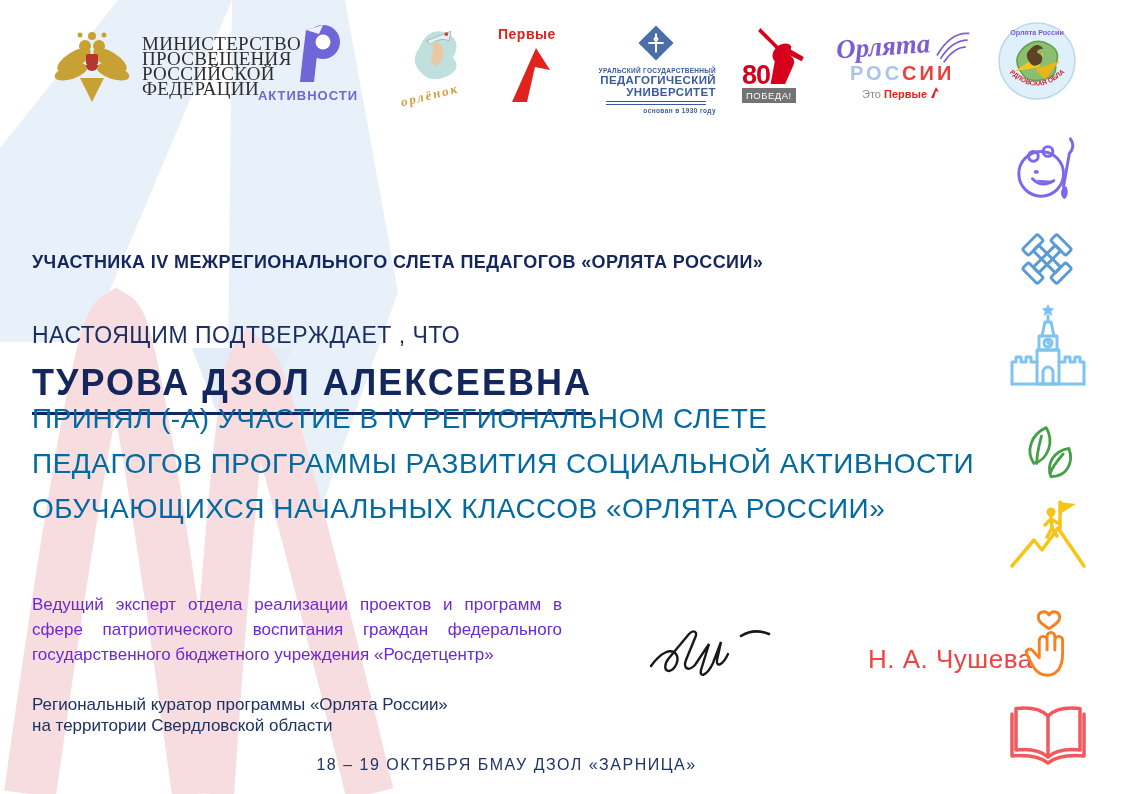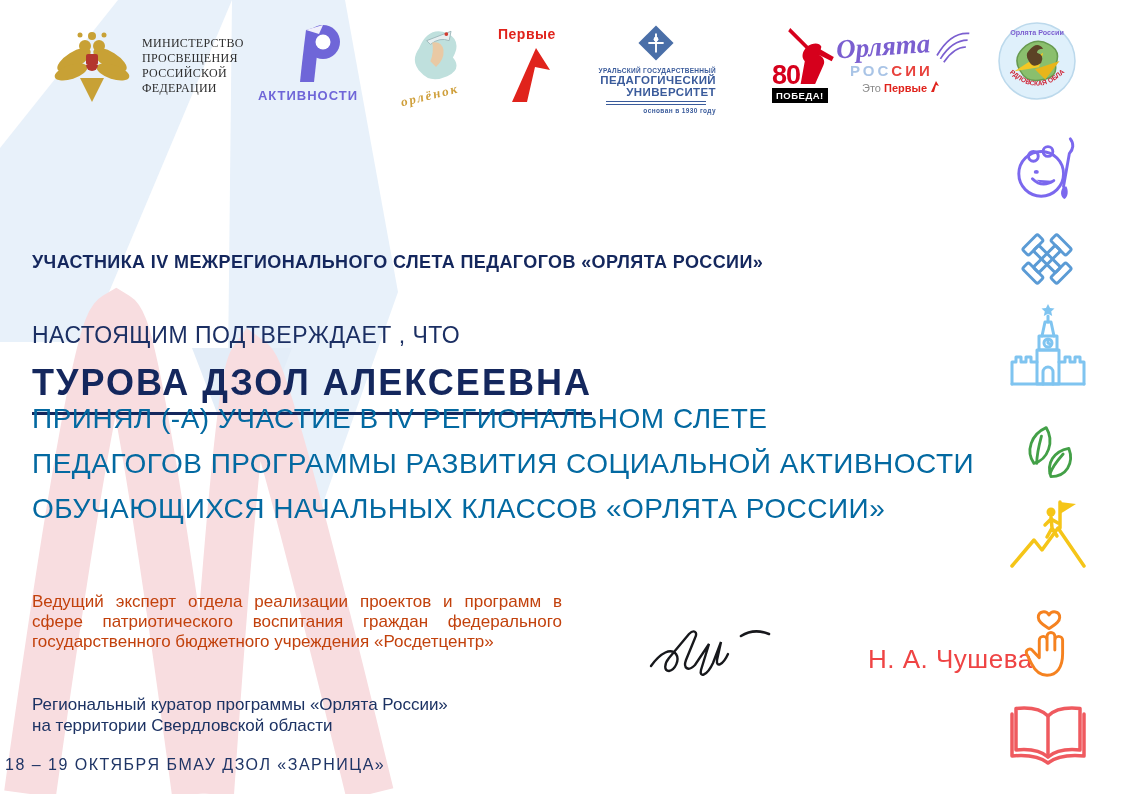--- a/index.html
+++ b/index.html
@@ -2,59 +2,59 @@
 <html><head>
 <meta charset="utf-8">
 <style>
   html,body{margin:0;padding:0;background:#fff;}
   .page{position:relative;width:1123px;height:794px;overflow:hidden;background:#fff;
         font-family:"Liberation Sans",sans-serif;color:#16295e;}
   .bg{position:absolute;left:0;top:0;z-index:0;}
   .abs{position:absolute;z-index:2;}
 
   
-  .ministry-text{font-family:"Liberation Serif",serif;font-size:12px;line-height:15px;
+  .ministry-text{font-family:"Liberation Serif",serif;font-size:19px;line-height:15px;
                  color:#2e2e2e;letter-spacing:.3px;}
   .rdc-label{width:136px;text-align:center;font-size:13px;font-weight:700;
              letter-spacing:1px;color:#6f66d8;}
   .orl-script{font-family:"Liberation Serif",serif;font-style:italic;font-weight:700;
               font-size:13px;letter-spacing:2px;color:#cf9f3a;transform:rotate(-14deg);}
   .pervye-label{font-size:14px;font-weight:700;color:#e0231c;letter-spacing:.5px;}
   .urgpu{width:120px;text-align:right;color:#3a5b9b;}
   .urgpu-l1{font-size:6.5px;font-weight:700;letter-spacing:.3px;margin-top:3px;}
   .urgpu-l2,.urgpu-l3{font-size:11.5px;font-weight:700;letter-spacing:.4px;}
   .urgpu-rule{border-top:1.5px solid #3a5b9b;border-bottom:.5px solid #3a5b9b;height:2px;margin:3px 10px 2px;}
   .urgpu-founded{font-size:6.5px;font-weight:700;letter-spacing:.4px;}
-  .pobeda{width:70px;text-align:center;margin-left:30px;}
+  .pobeda{width:70px;text-align:center;}
   .pobeda-num{position:absolute;left:0;top:34px;font-size:27px;font-weight:700;color:#d6001c;letter-spacing:-1px;}
-  .pobeda-banner{position:absolute;left:0;top:62px;background:#000000;color:#fff;
-                 font-size:9.5px;font-weight:700;padding:2px 4px;letter-spacing:.5px;}
+  .pobeda-banner{position:absolute;left:0;top:62px;background:#737373;color:#fff;
+                 font-size:9.5px;font-weight:400;padding:2px 4px;letter-spacing:.5px;}
   .orlyata{width:130px;}
   .orlyata-script{font-family:"Liberation Serif",serif;font-style:italic;font-weight:700;
                   font-size:27px;color:#7b5fd0;transform:rotate(-4deg);}
-  .orlyata-country{font-size:15px;font-weight:700;letter-spacing:3px;margin:1px 0 2px 14px;}
+  .orlyata-country{font-size:20px;font-weight:700;letter-spacing:3px;margin:1px 0 2px 14px;}
   .orlyata-country .c-blue{color:#a9c4e6;}
   .orlyata-country .c-red{color:#e8413c;}
   .orlyata-tag{font-size:11px;margin-left:26px;}
   .orlyata-tag .t-gray{color:#8a8a8a;}
   .orlyata-tag .t-red{color:#e0231c;font-weight:700;}
 
   
   .title{left:30px;top:180px;font-size:60px;font-weight:700;letter-spacing:2px;color:#14275d;}
   .subtitle{left:32px;top:252px;font-size:18px;font-weight:700;letter-spacing:.4px;color:#14275d;}
   .intro{left:32px;top:322px;font-size:23px;letter-spacing:.5px;color:#1b2f63;}
   .recipient{left:32px;top:362px;font-size:36px;font-weight:700;letter-spacing:2px;
              color:#14275d;border-bottom:3px solid #14275d;padding-bottom:8px;display:inline-block;}
   .body-lines{left:32px;top:396px;font-size:28px;line-height:45px;letter-spacing:.5px;color:#0369a1;}
 
-  .role1{left:32px;top:592px;width:530px;font-size:17px;line-height:20px;
-         text-align:justify;color:#c2410c;}
+  .role1{left:32px;top:592px;width:530px;font-size:17px;line-height:25px;
+         text-align:justify;color:#6d28d9;}
   .role2{left:32px;top:694px;width:530px;font-size:17px;line-height:21px;color:#1c3263;}
   .signer{left:868px;top:644px;font-size:26px;letter-spacing:.5px;color:#ef4444;}
-  .footer{left:5px;top:756px;width:977px;text-align:left;font-size:16px;
+  .footer{left:18px;top:756px;width:977px;text-align:center;font-size:16px;
           letter-spacing:1.5px;color:#1f3566;}
 
   
   .side-icon{position:absolute;z-index:2;}
   .side-icon svg{display:block;}
 </style>
 </head>
 <body>
 
 <div class="page">

